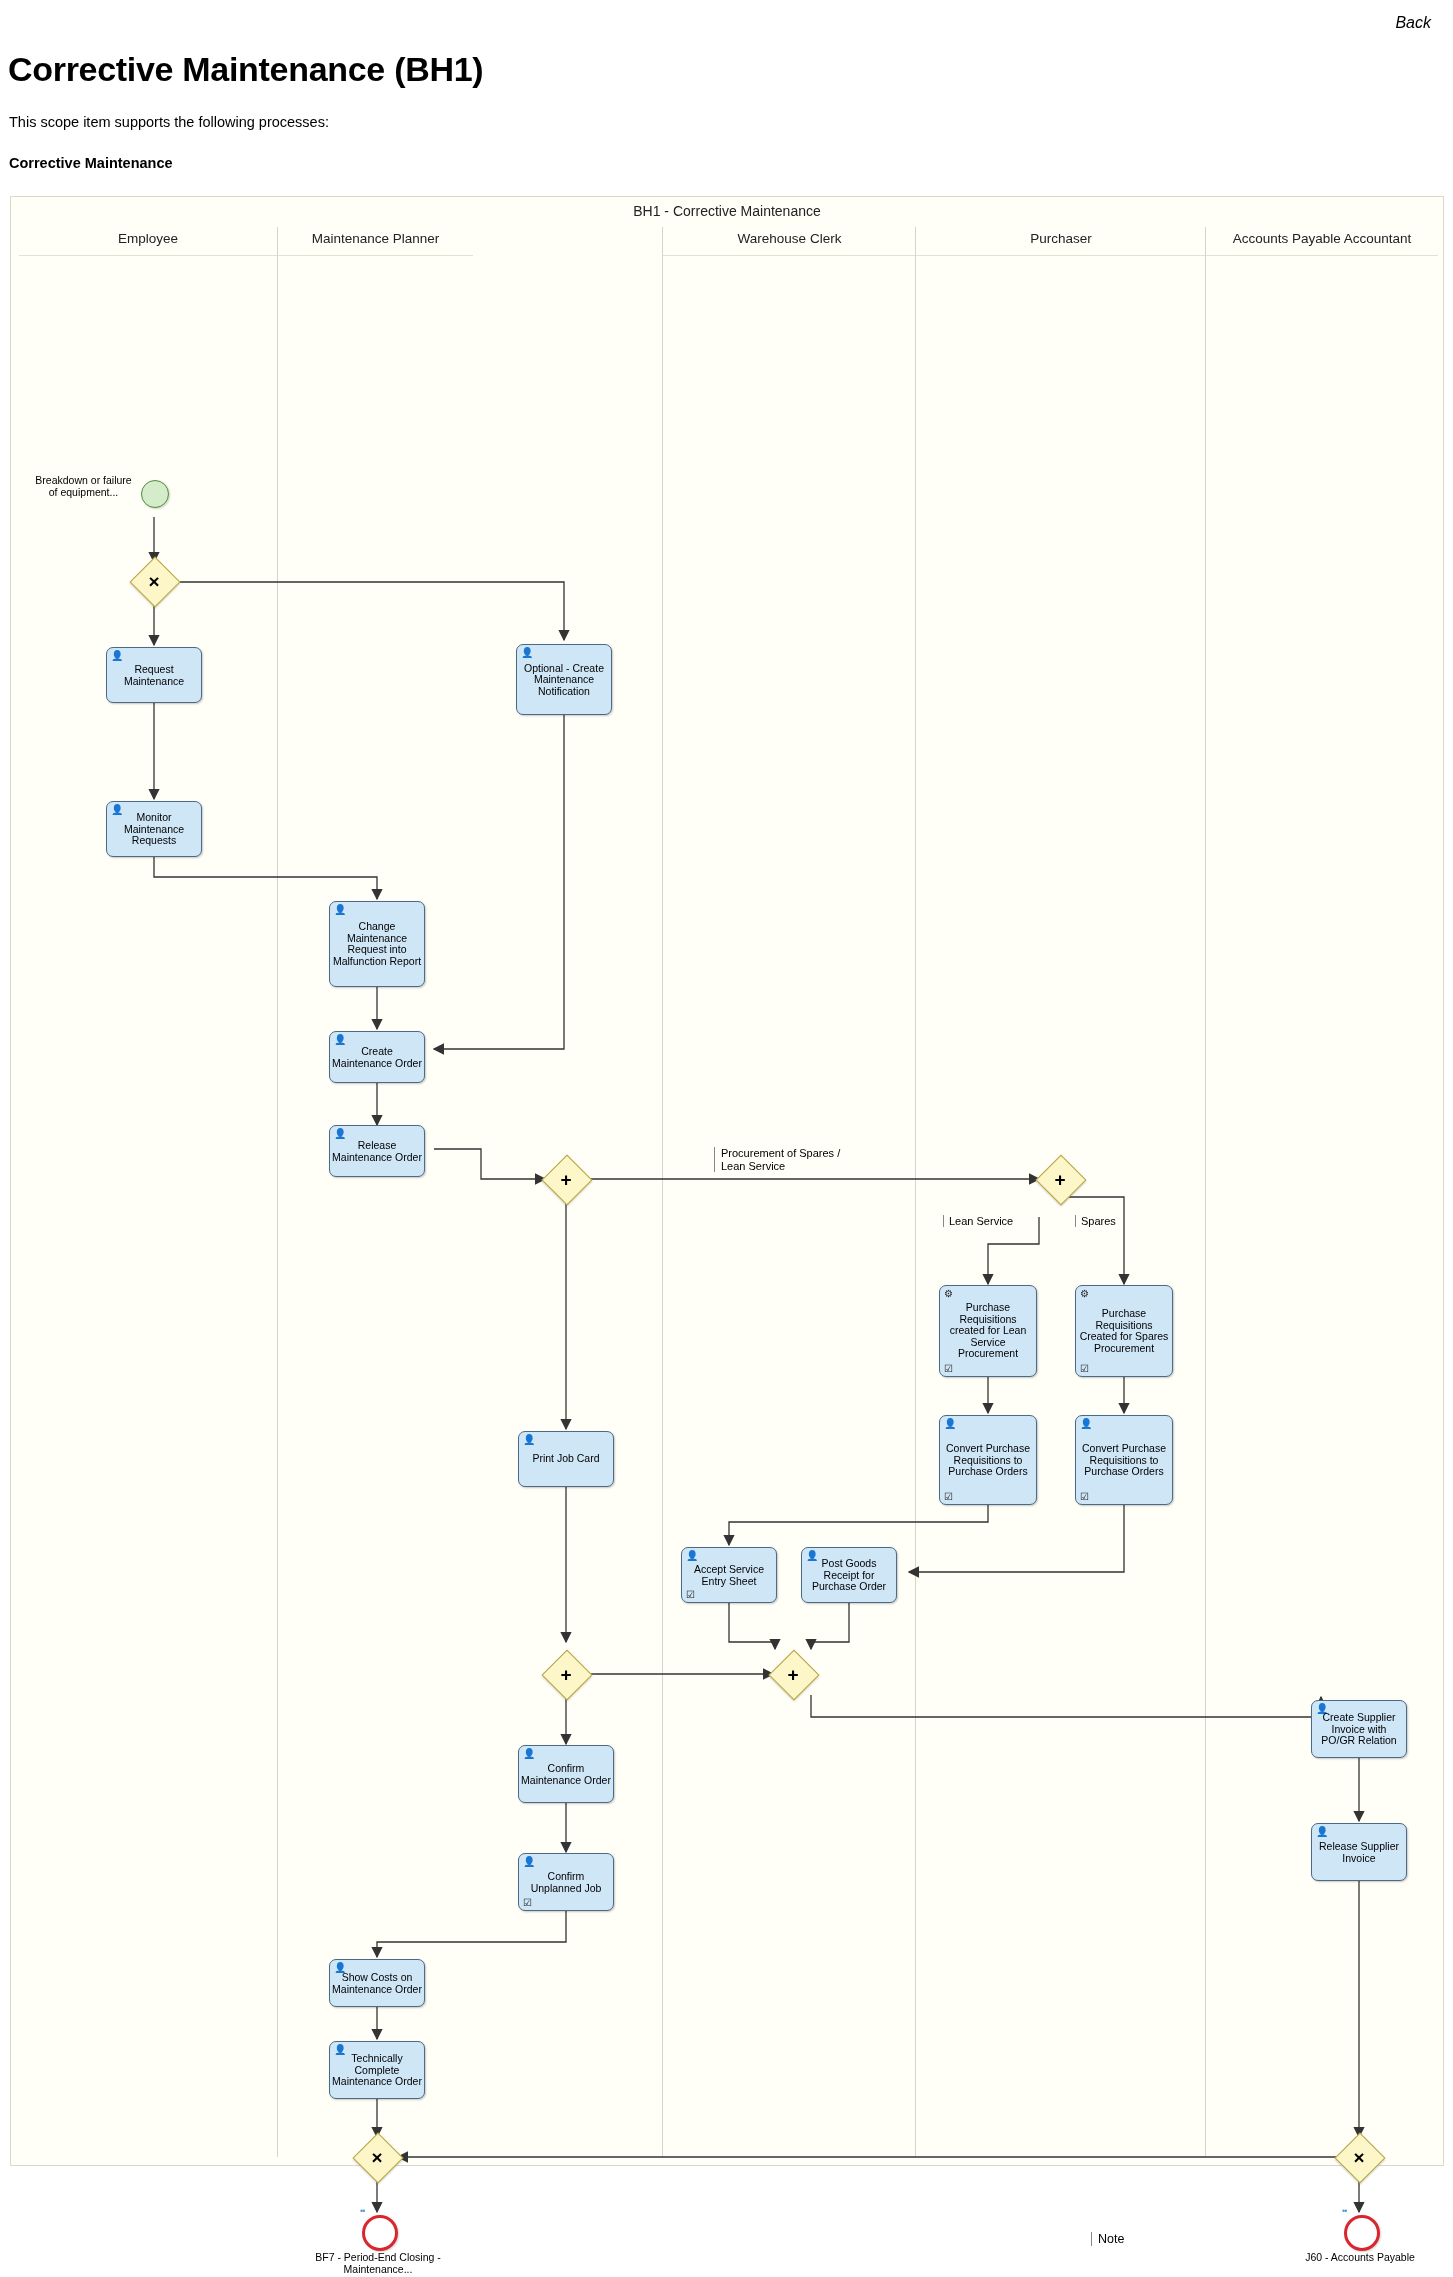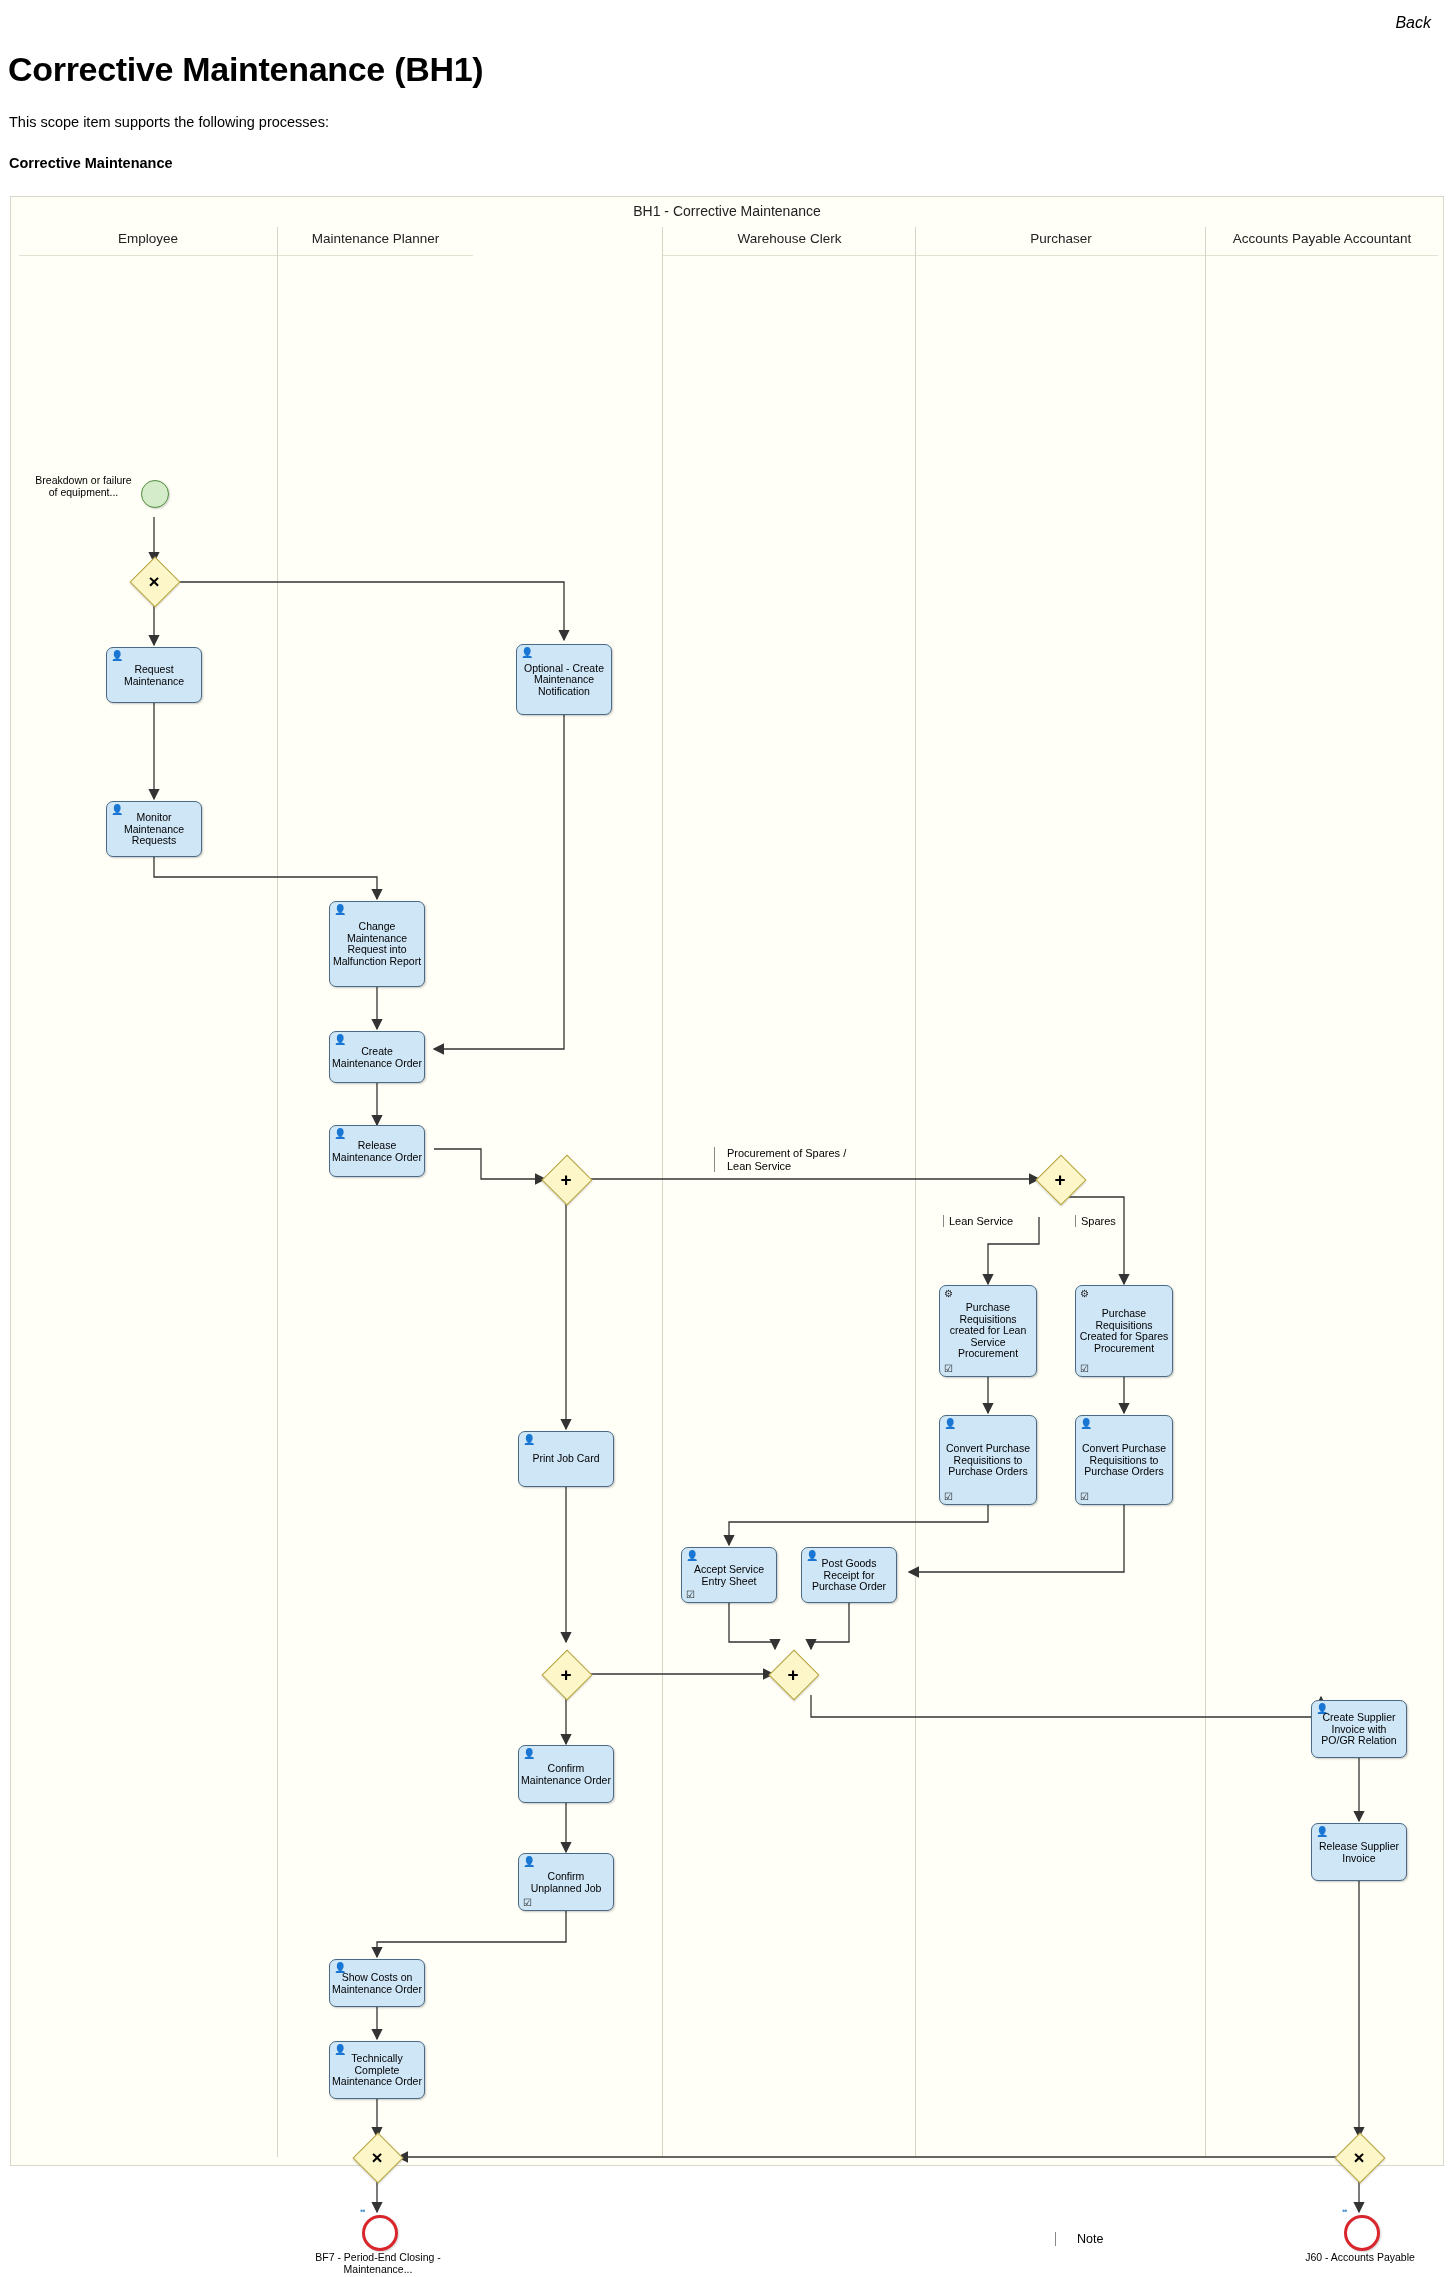--- a/index.html
+++ b/index.html
@@ -20,23 +20,23 @@
   .task{position:absolute;box-sizing:border-box;background:#cfe6f7;border:1px solid #4b6a86;border-radius:7px;box-shadow:1px 1px 2px rgba(0,0,0,.22);}
   .task .tlabel{position:absolute;left:2px;right:2px;top:50%;transform:translateY(-50%);text-align:center;font-size:10.5px;line-height:11.5px;color:#000;}
   .task .tico{position:absolute;left:4px;top:3px;font-size:10px;line-height:10px;color:#222;}
   .task .tmark{position:absolute;left:4px;bottom:2px;font-size:10px;line-height:10px;color:#222;}
   .gateway{position:absolute;width:34px;height:34px;background:#fdf6c8;border:1px solid #b3a23d;transform:rotate(45deg);box-shadow:1px 1px 2px rgba(0,0,0,.18);}
   .gwrap{position:absolute;width:34px;height:34px;}
   .gsym{position:absolute;left:0;top:0;width:34px;height:34px;display:flex;align-items:center;justify-content:center;font-size:19px;line-height:19px;color:#000;font-weight:bold;}
   .startev{position:absolute;width:26px;height:26px;border-radius:50%;background:#d4ecc9;border:1.5px solid #4f8f3c;box-shadow:1px 1px 2px rgba(0,0,0,.18);}
   .endev{position:absolute;width:30px;height:30px;border-radius:50%;background:#fff;border:3px solid #d8262c;box-shadow:1px 1px 2px rgba(0,0,0,.18);}
   .evlabel{position:absolute;text-align:center;font-size:10.5px;line-height:11.5px;color:#000;}
-  .annot{position:absolute;font-size:11px;line-height:12.5px;color:#000;padding-left:12px;border-left:1px solid #888;}
+  .annot{position:absolute;font-size:11px;line-height:12.5px;color:#000;padding-left:6px;border-left:1px solid #888;}
   .edgelabel{position:absolute;font-size:11px;line-height:12px;color:#000;padding-left:5px;border-left:1px solid #888;}
-  .note{position:absolute;font-size:12.5px;color:#000;padding-left:21px;border-left:1px solid #888;}
+  .note{position:absolute;font-size:12.5px;color:#000;padding-left:6px;border-left:1px solid #888;margin-left:36px;}
   .linkdots{position:absolute;font-size:9px;color:#5b9bd5;letter-spacing:-1px;line-height:8px;}
 </style>
 </head>
 <body>
 
 <div class="page">
 
   <a class="back-link" href="#">Back</a>
   <div class="title">Corrective Maintenance (BH1)</div>
   <div class="subtitle">This scope item supports the following processes:</div>

